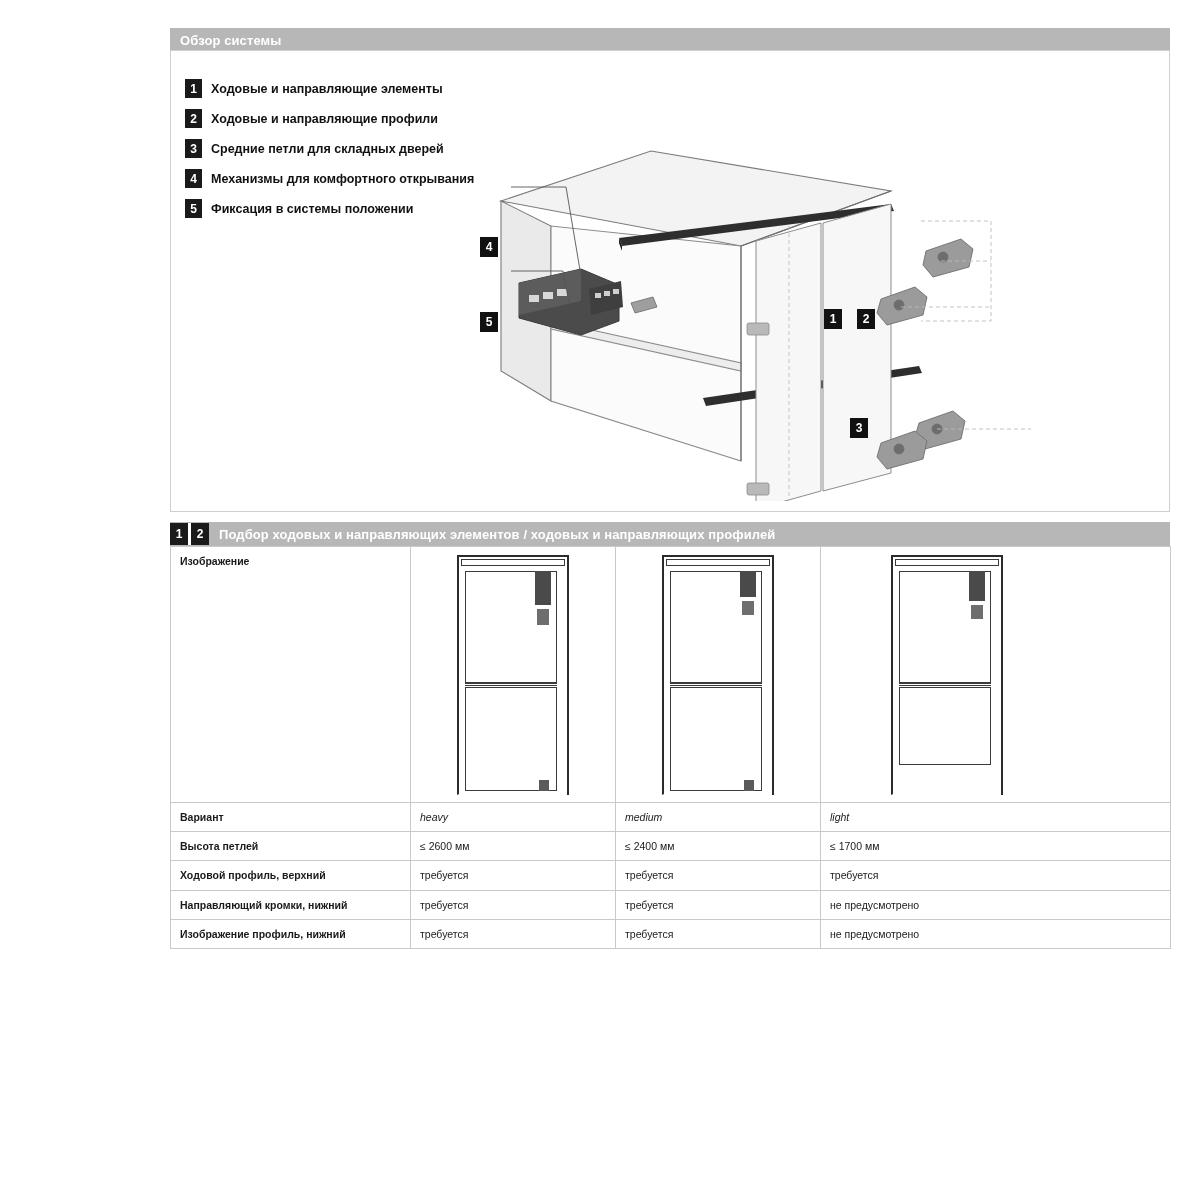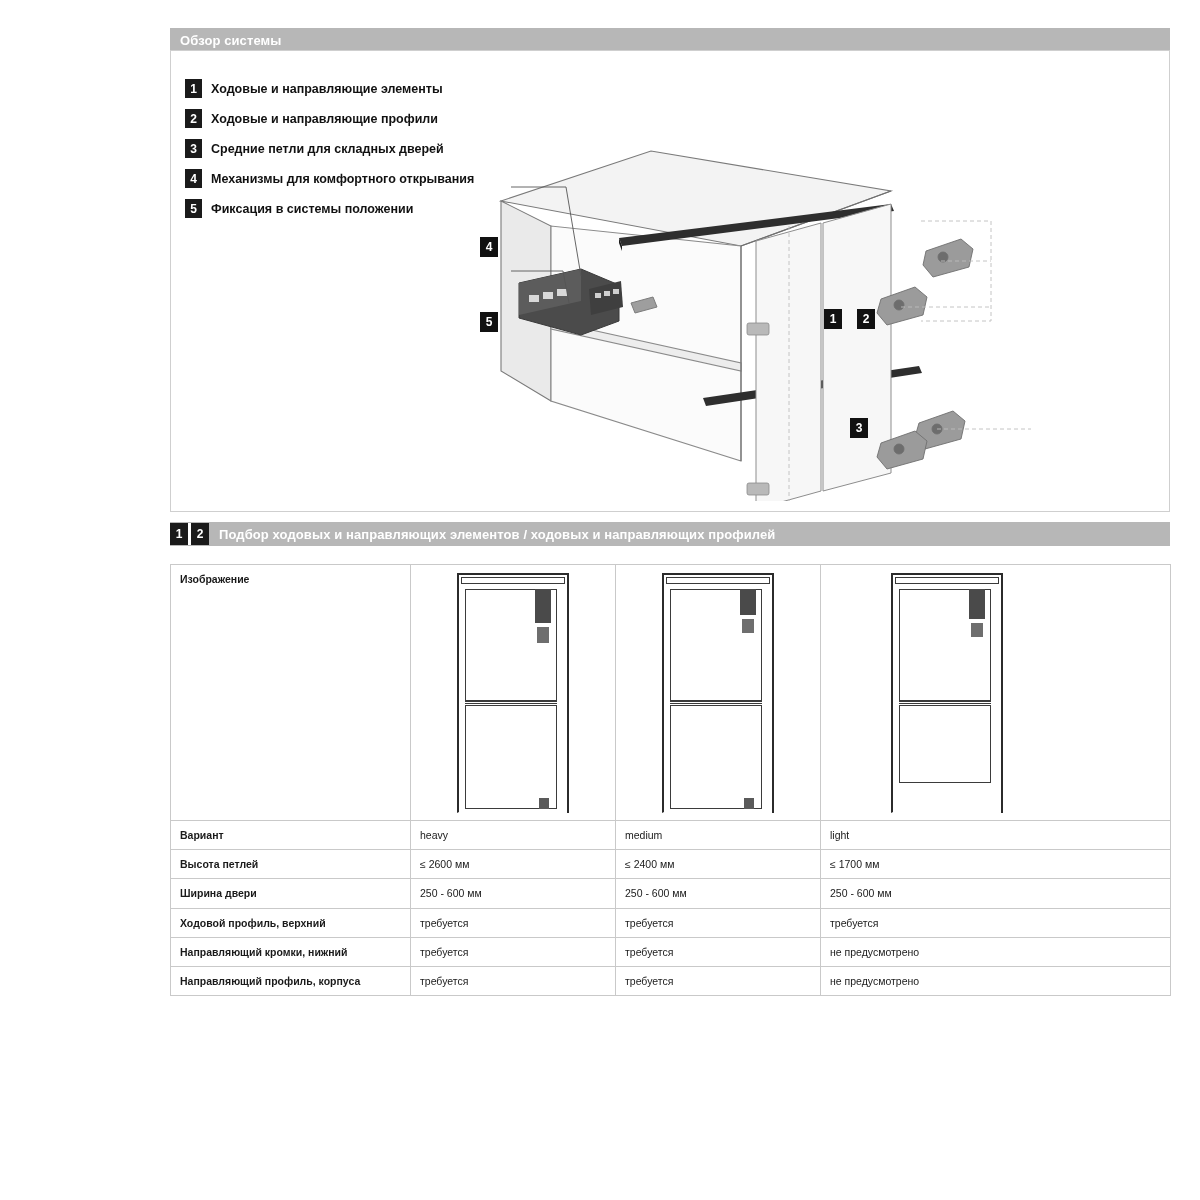--- a/index.html
+++ b/index.html
@@ -86,21 +86,21 @@
     background: #111;
     color: #fff;
     font-size: 12px;
     font-weight: bold;
     display: flex; align-items: center; justify-content: center;
   }
 
   
   #spec-table {
     position: absolute;
-    left: 170px; top: 564px;
+    left: 170px; top: 546px;
     width: 1000px;
     border-collapse: collapse;
     table-layout: fixed;
   }
   #spec-table td, #spec-table th {
     border: 1px solid #c9c9c9;
     vertical-align: top;
     padding: 7px 9px;
     font-size: 10.5px;
     color: #1a1a1a;
@@ -110,21 +110,21 @@
   #spec-table .rowhead {
     font-weight: bold;
     width: 240px;
   }
   #spec-table .imgcell {
     height: 256px;
     padding: 0;
     position: relative;
   }
   #spec-table .valcell { font-weight: normal; }
-  #spec-table .italic { }
+  #spec-table .italic { font-style: italic; }
 
   
   .door-fig {
     position: relative;
     width: 100%; height: 100%;
   }
   .df-inner {
     position: absolute;
     left: 50%;
     transform: translateX(-50%);
@@ -407,44 +407,38 @@
       </tr>
 
 
       <tr>
         <td class="rowhead">Высота петлей</td>
         <td class="valcell">≤ 2600 мм</td>
         <td class="valcell">≤ 2400 мм</td>
         <td class="valcell" colspan="2">≤ 1700 мм</td>
       </tr>
 
-      <tr>
-        <td class="rowhead">Ширина двери</td>
-        <td class="valcell">250 - 600 мм</td>
-        <td class="valcell">250 - 600 мм</td>
-        <td class="valcell" colspan="2">250 - 600 мм</td>
-      </tr>
 
 
       <tr>
         <td class="rowhead">Ходовой профиль, верхний</td>
         <td class="valcell">требуется</td>
         <td class="valcell">требуется</td>
         <td class="valcell" colspan="2">требуется</td>
       </tr>
 
       <tr>
         <td class="rowhead">Направляющий кромки, нижний</td>
         <td class="valcell">требуется</td>
         <td class="valcell">требуется</td>
         <td class="valcell" colspan="2">не предусмотрено</td>
       </tr>
 
       <tr>
-        <td class="rowhead">Направляющий профиль, корпуса</td>
+        <td class="rowhead">Изображение профиль, нижний</td>
         <td class="valcell">требуется</td>
         <td class="valcell">требуется</td>
         <td class="valcell" colspan="2">не предусмотрено</td>
       </tr>
 
 
     </tbody>
   </table>
 
 

